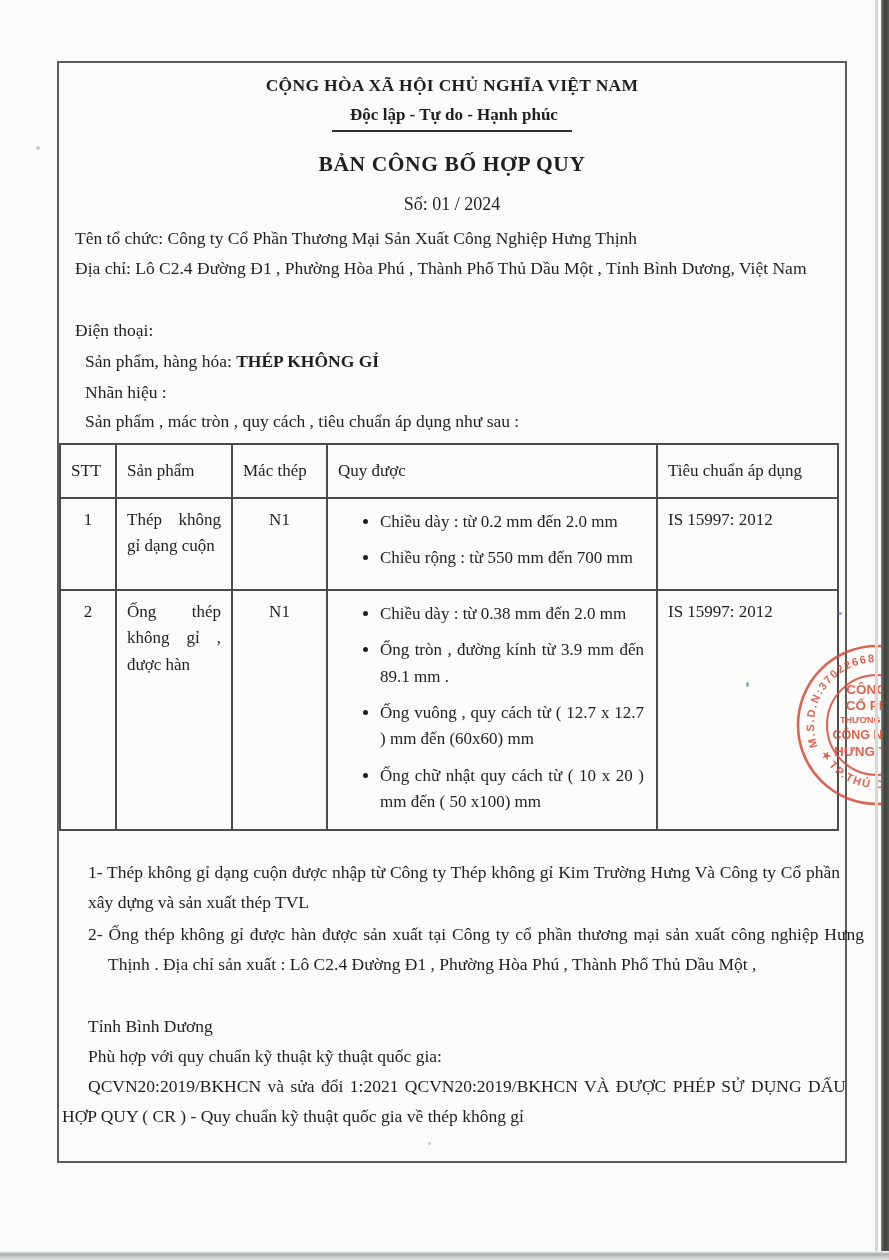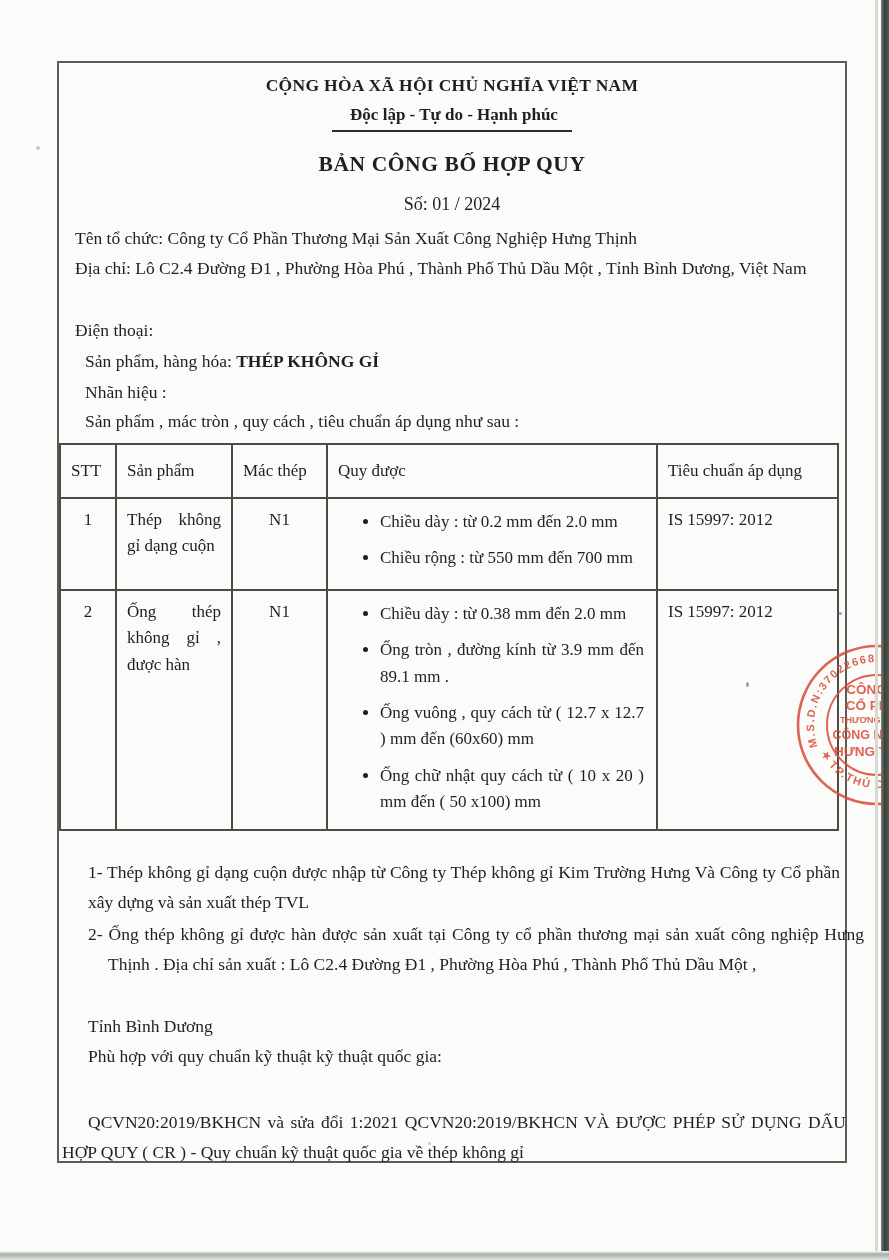--- a/index.html
+++ b/index.html
@@ -124,21 +124,21 @@
     </table>
 
   <div class="abs just" style="left:88px;top:858px;width:752px">1- Thép không gỉ dạng cuộn được nhập từ Công ty Thép không gỉ Kim Trường Hưng Và Công ty Cổ phần xây dựng và sản xuất thép TVL</div>
 
   <div class="abs just hang" style="left:88px;top:920px;width:756px">2- Ống thép không gỉ được hàn được sản xuất tại Công ty cổ phần thương mại sản xuất công nghiệp Hưng Thịnh . Địa chỉ sản xuất : Lô C2.4 Đường Đ1 , Phường Hòa Phú , Thành Phố Thủ Dầu Một ,</div>
 
   <div class="abs" style="left:88px;top:1012px">Tỉnh Bình Dương</div>
 
   <div class="abs" style="left:88px;top:1042px">Phù hợp với quy chuẩn kỹ thuật kỹ thuật quốc gia:</div>
 
-  <div class="abs just" style="left:62px;top:1108px;width:784px;text-indent:26px">QCVN20:2019/BKHCN và sửa đổi 1:2021 QCVN20:2019/BKHCN VÀ ĐƯỢC PHÉP SỬ DỤNG DẤU HỢP QUY ( CR ) -  Quy chuẩn kỹ thuật quốc gia về thép không gỉ</div>
+  <div class="abs just" style="left:62px;top:1072px;width:784px;text-indent:26px">QCVN20:2019/BKHCN và sửa đổi 1:2021 QCVN20:2019/BKHCN VÀ ĐƯỢC PHÉP SỬ DỤNG DẤU HỢP QUY ( CR ) -  Quy chuẩn kỹ thuật quốc gia về thép không gỉ</div>
 
   <svg class="stamp" width="240" height="220" viewBox="0 0 240 220">
     <circle cx="117" cy="107" r="79" fill="none" stroke="#d94f3d" stroke-width="2.6"></circle>
     <circle cx="117" cy="107" r="50" fill="none" stroke="#d94f3d" stroke-width="2"></circle>
     <defs>
       <path id="arcTop" d="M 57.8 128.5 A 63 63 0 0 1 171.6 75.5" fill="none"></path>
       <path id="arcBottom" d="M 68.7 147.5 A 63 63 0 0 0 165.3 147.5" fill="none"></path>
     </defs>
     <text font-family="Liberation Sans, sans-serif" font-size="11" font-weight="bold" fill="#d94f3d" letter-spacing="1.6">
       <textPath href="#arcTop">M.S.D.N:37022668</textPath>

